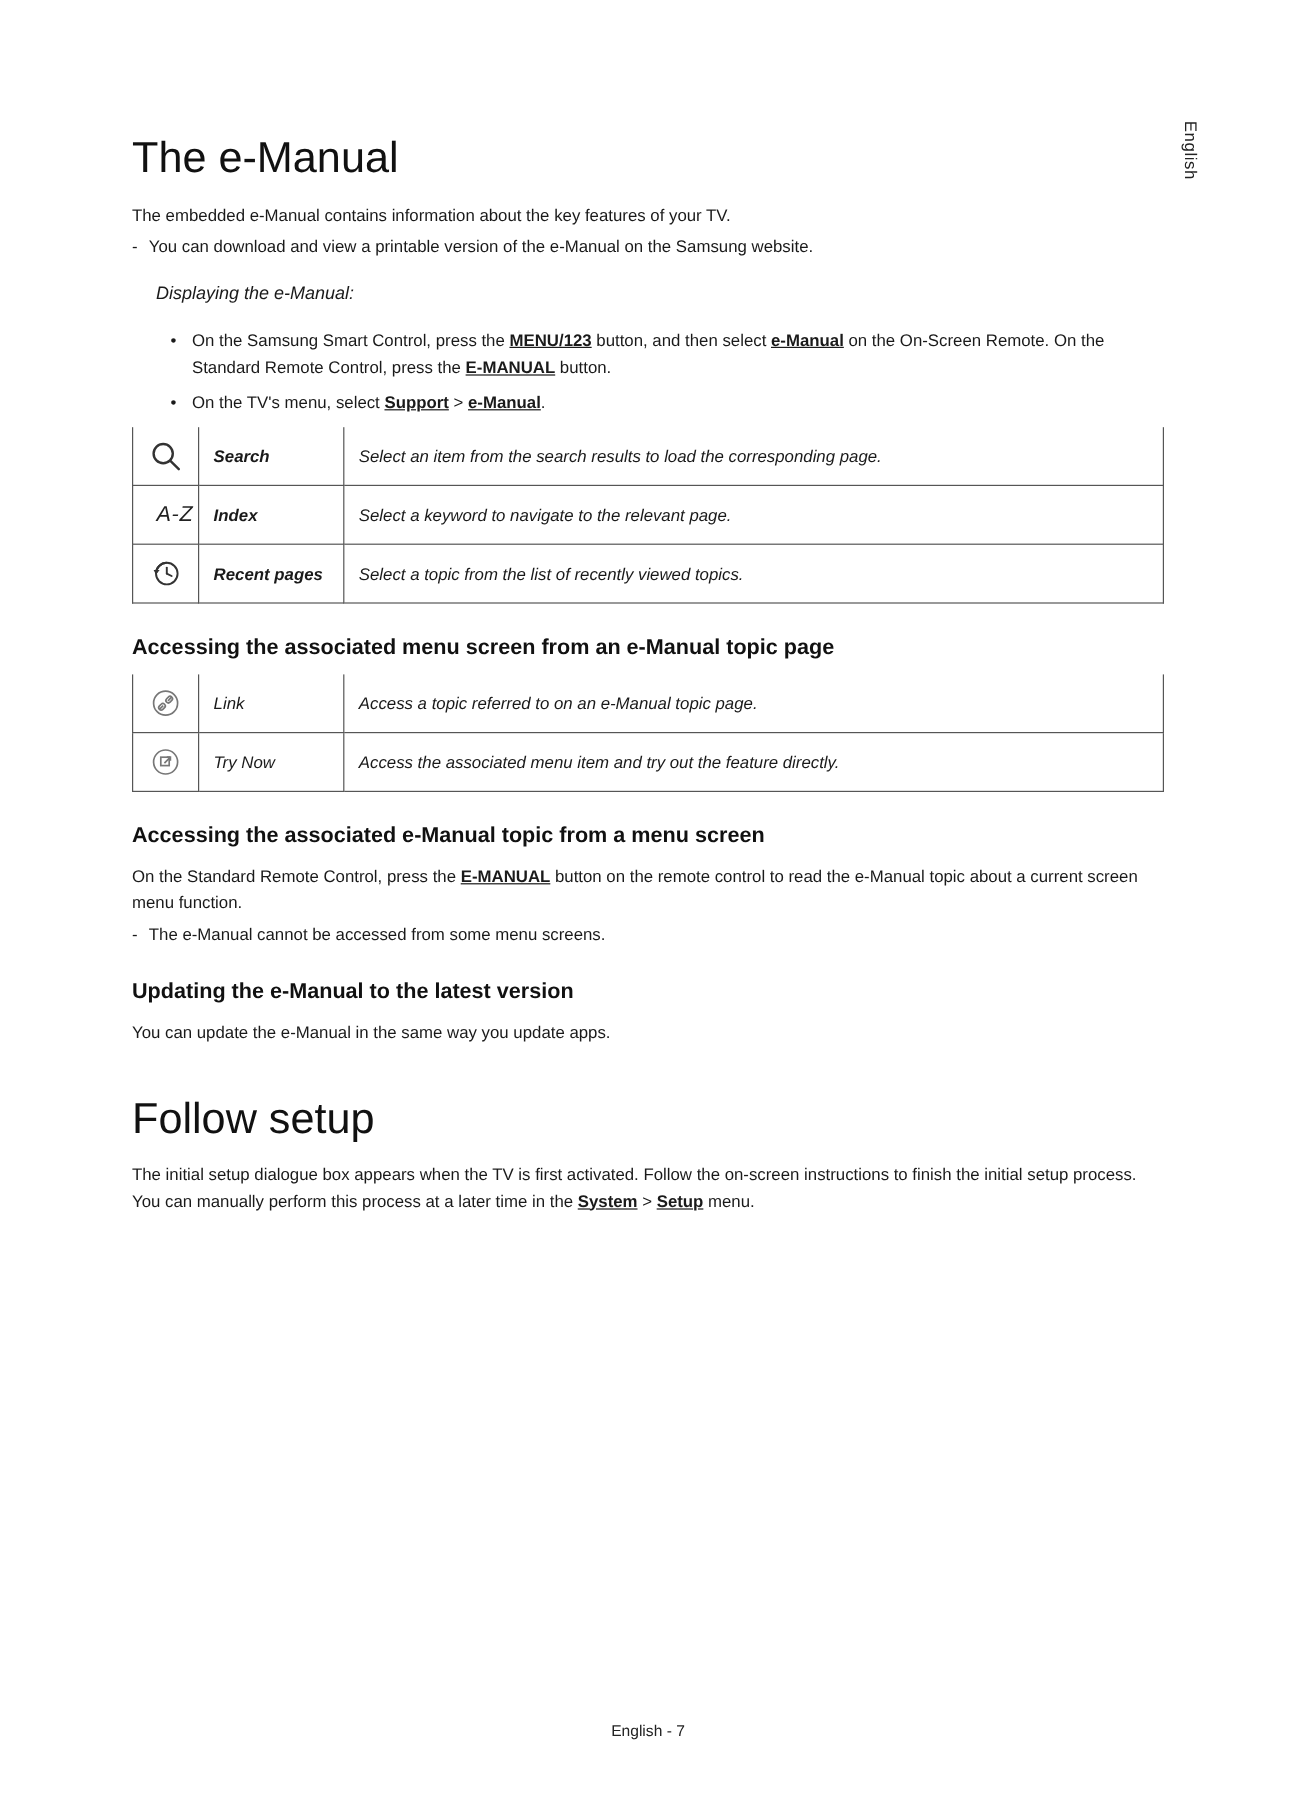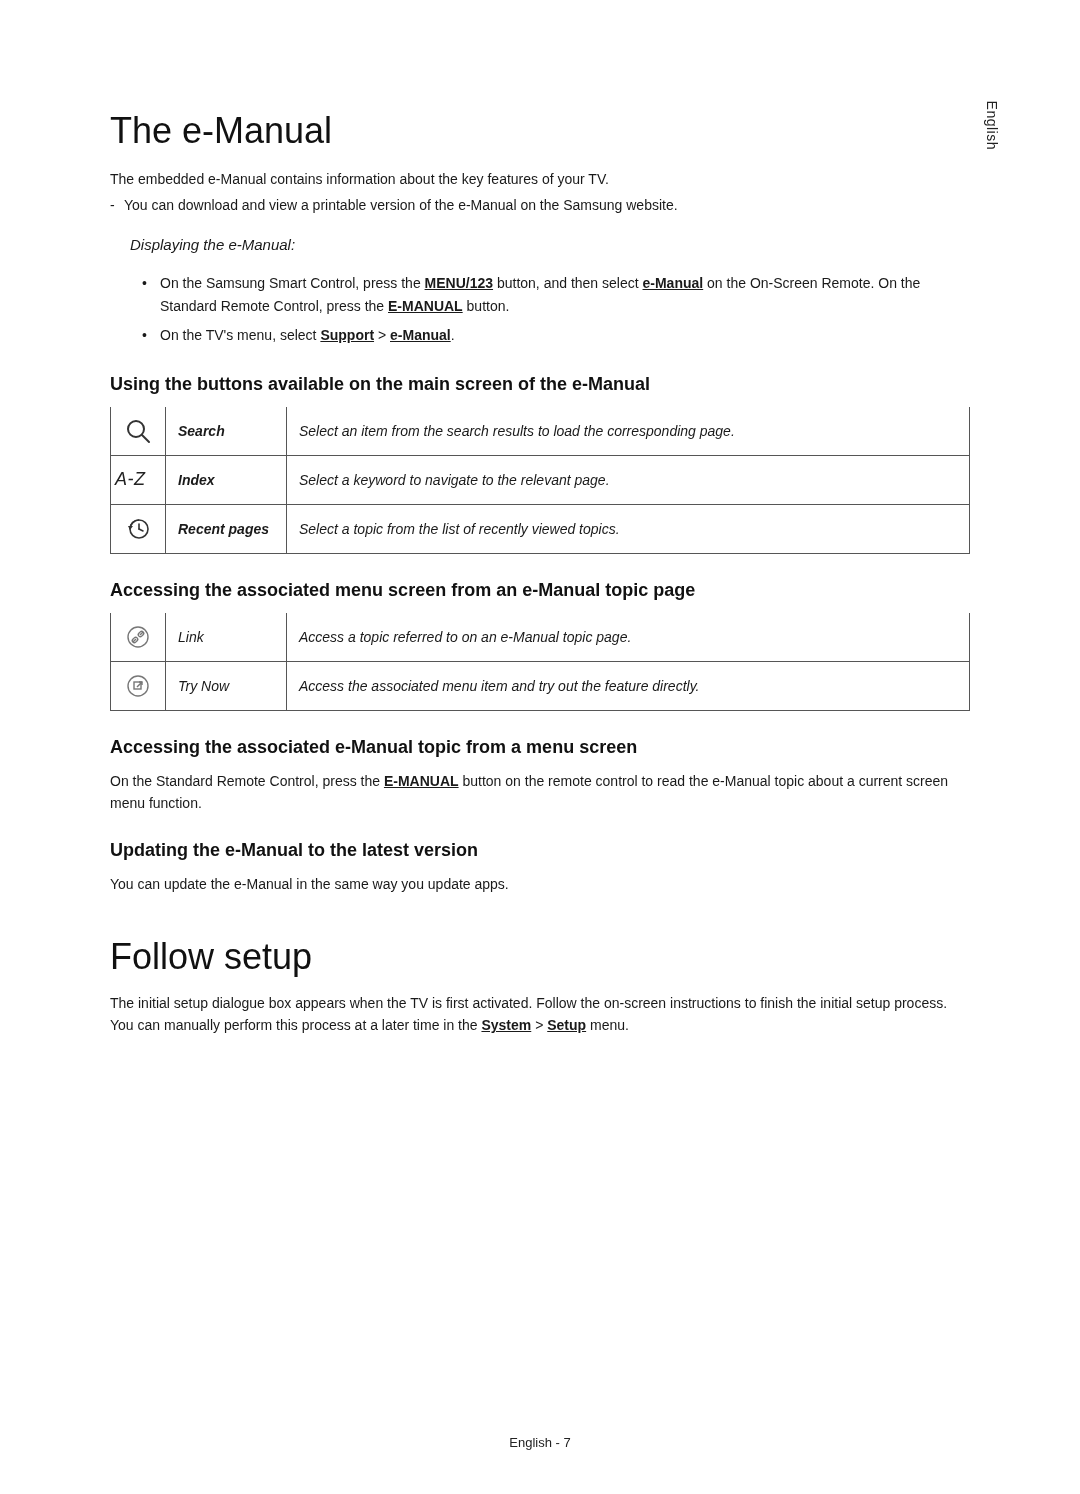--- a/index.html
+++ b/index.html
@@ -95,21 +95,21 @@
   }
   table.manual-table td {
     border: 1px solid #565656;
     font-size: 14px;
     vertical-align: middle;
     padding: 0 12px;
     height: 40px;
   }
   table.manual-table td.icon-cell {
     width: 46px;
-    text-align: left;
+    text-align: right;
     padding: 4px;
   }
   table.manual-table td.label-cell {
     width: 96px;
     font-weight: 700;
     white-space: nowrap;
   }
   table.manual-table.first tr:first-child td { border-top: none; }
   table.manual-table.first td.icon-cell,
   table.manual-table.first td.label-cell { border-top: none; }
@@ -147,21 +147,20 @@
 
   <ul class="bullets">
     <li>
       <span>On the Samsung Smart Control, press the </span><span class="bold-inline">MENU/123</span><span> button, and then select </span><span class="bold-inline">e-Manual</span><span> on the On-Screen Remote. On the Standard Remote Control, press the </span><span class="bold-inline">E-MANUAL</span><span> button.</span>
     </li>
     <li>
       <span>On the TV's menu, select </span><span class="bold-inline">Support</span><span> &gt; </span><span class="bold-inline">e-Manual</span><span>.</span>
     </li>
   </ul>
 
-  <h3 class="subhead">Using the buttons available on the main screen of the e-Manual</h3>
 
   <table class="manual-table first">
     <tbody>
         <tr>
       <td class="icon-cell">
         <svg class="icon-svg" width="26" height="26" viewBox="0 0 26 26">
           <circle cx="11" cy="11" r="8" fill="none" stroke="#333" stroke-width="2"></circle>
           <line x1="17" y1="17" x2="24" y2="24" stroke="#333" stroke-width="2" stroke-linecap="round"></line>
         </svg>
       </td>
@@ -220,20 +219,21 @@
       <td class="label-cell" style="font-weight:400">Try Now</td>
       <td>Access the associated menu item and try out the feature directly.</td>
     </tr>
   </tbody>
     </table>
 
   <h3 class="subhead">Accessing the associated e-Manual topic from a menu screen</h3>
   <p class="body-text">
     <span>On the Standard Remote Control, press the </span><span class="bold-inline">E-MANUAL</span><span> button on the remote control to read the e-Manual topic about a current screen menu function.</span>
   </p>
+  <p class="dash-item">The e-Manual cannot be accessed from some menu screens.</p>
 
   <h3 class="subhead">Updating the e-Manual to the latest version</h3>
   <p class="body-text">You can update the e-Manual in the same way you update apps.</p>
 
   <h2 class="section-title">Follow setup</h2>
   <p class="body-text">
     <span>The initial setup dialogue box appears when the TV is first activated. Follow the on-screen instructions to finish the initial setup process. You can manually perform this process at a later time in the </span><span class="bold-inline">System</span><span> &gt; </span><span class="bold-inline">Setup</span><span> menu.</span>
   </p>
 
   <div class="footer">English - 7</div>

